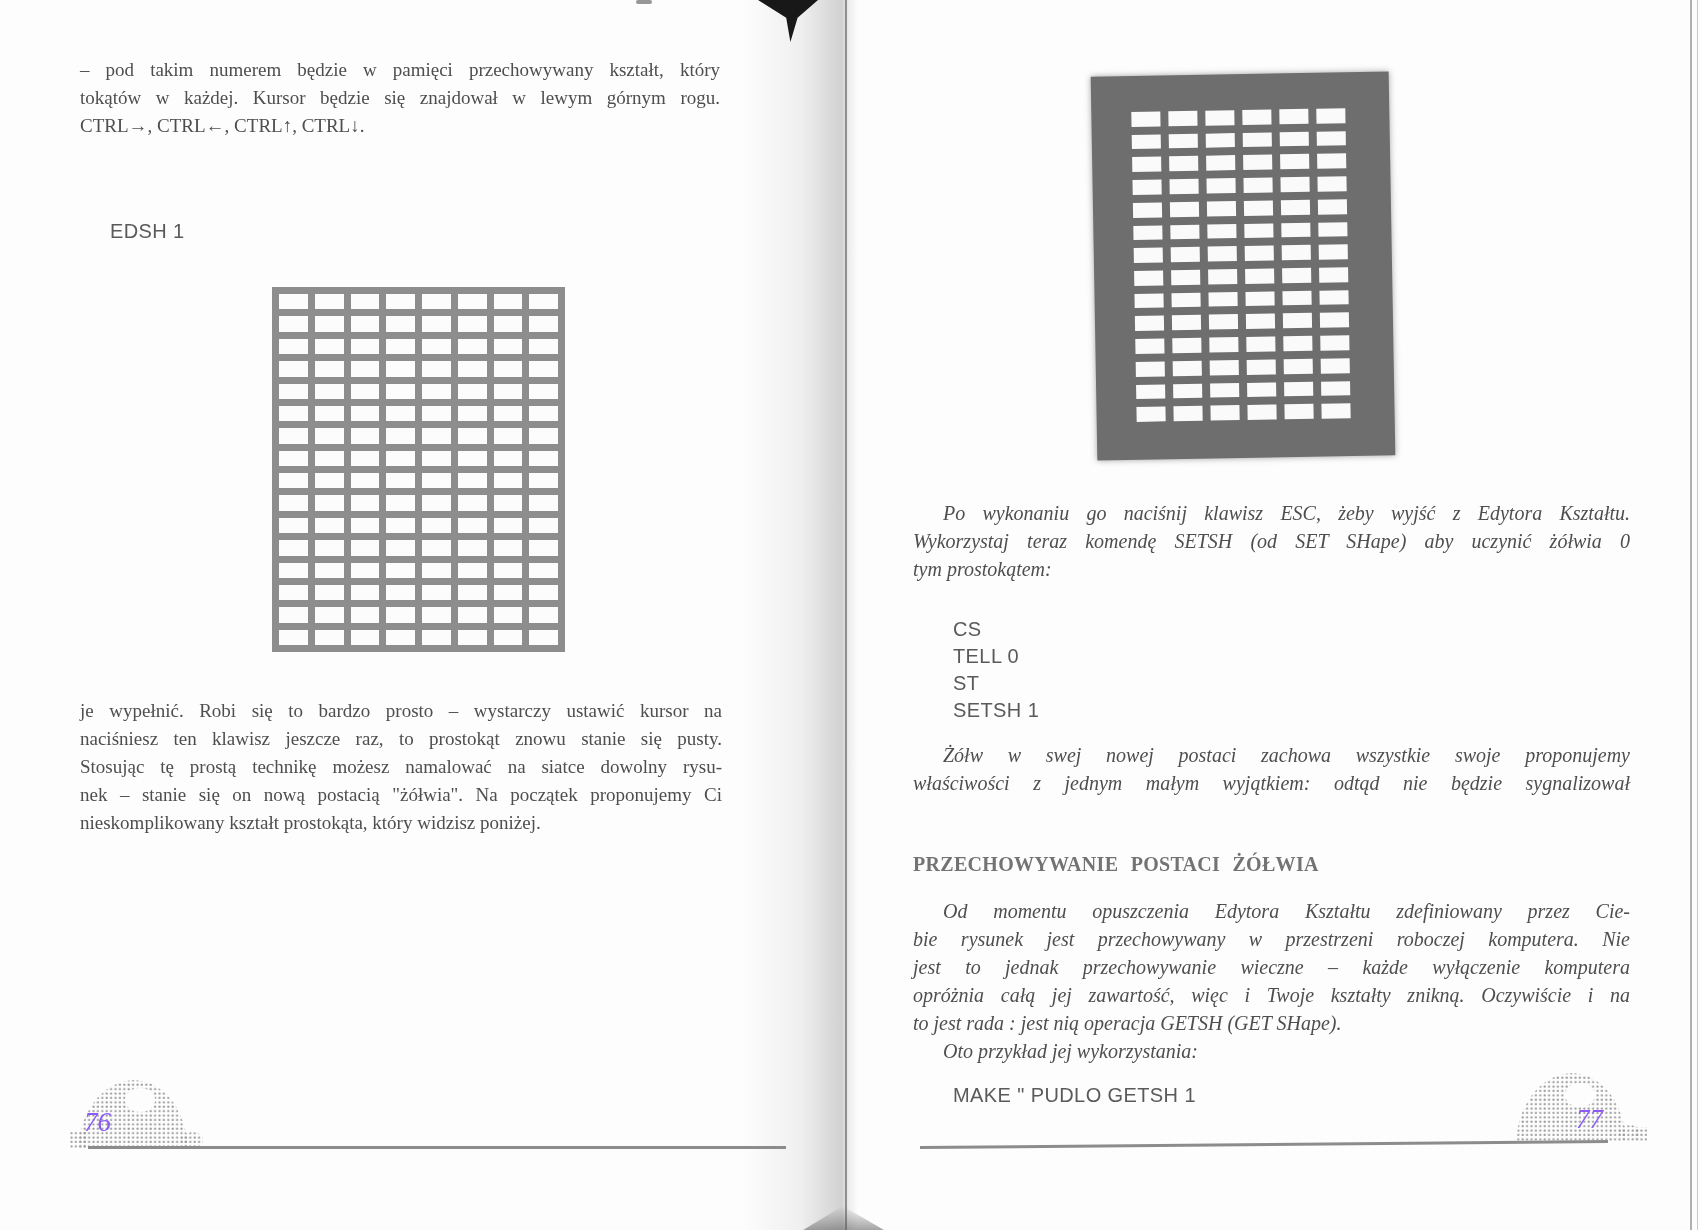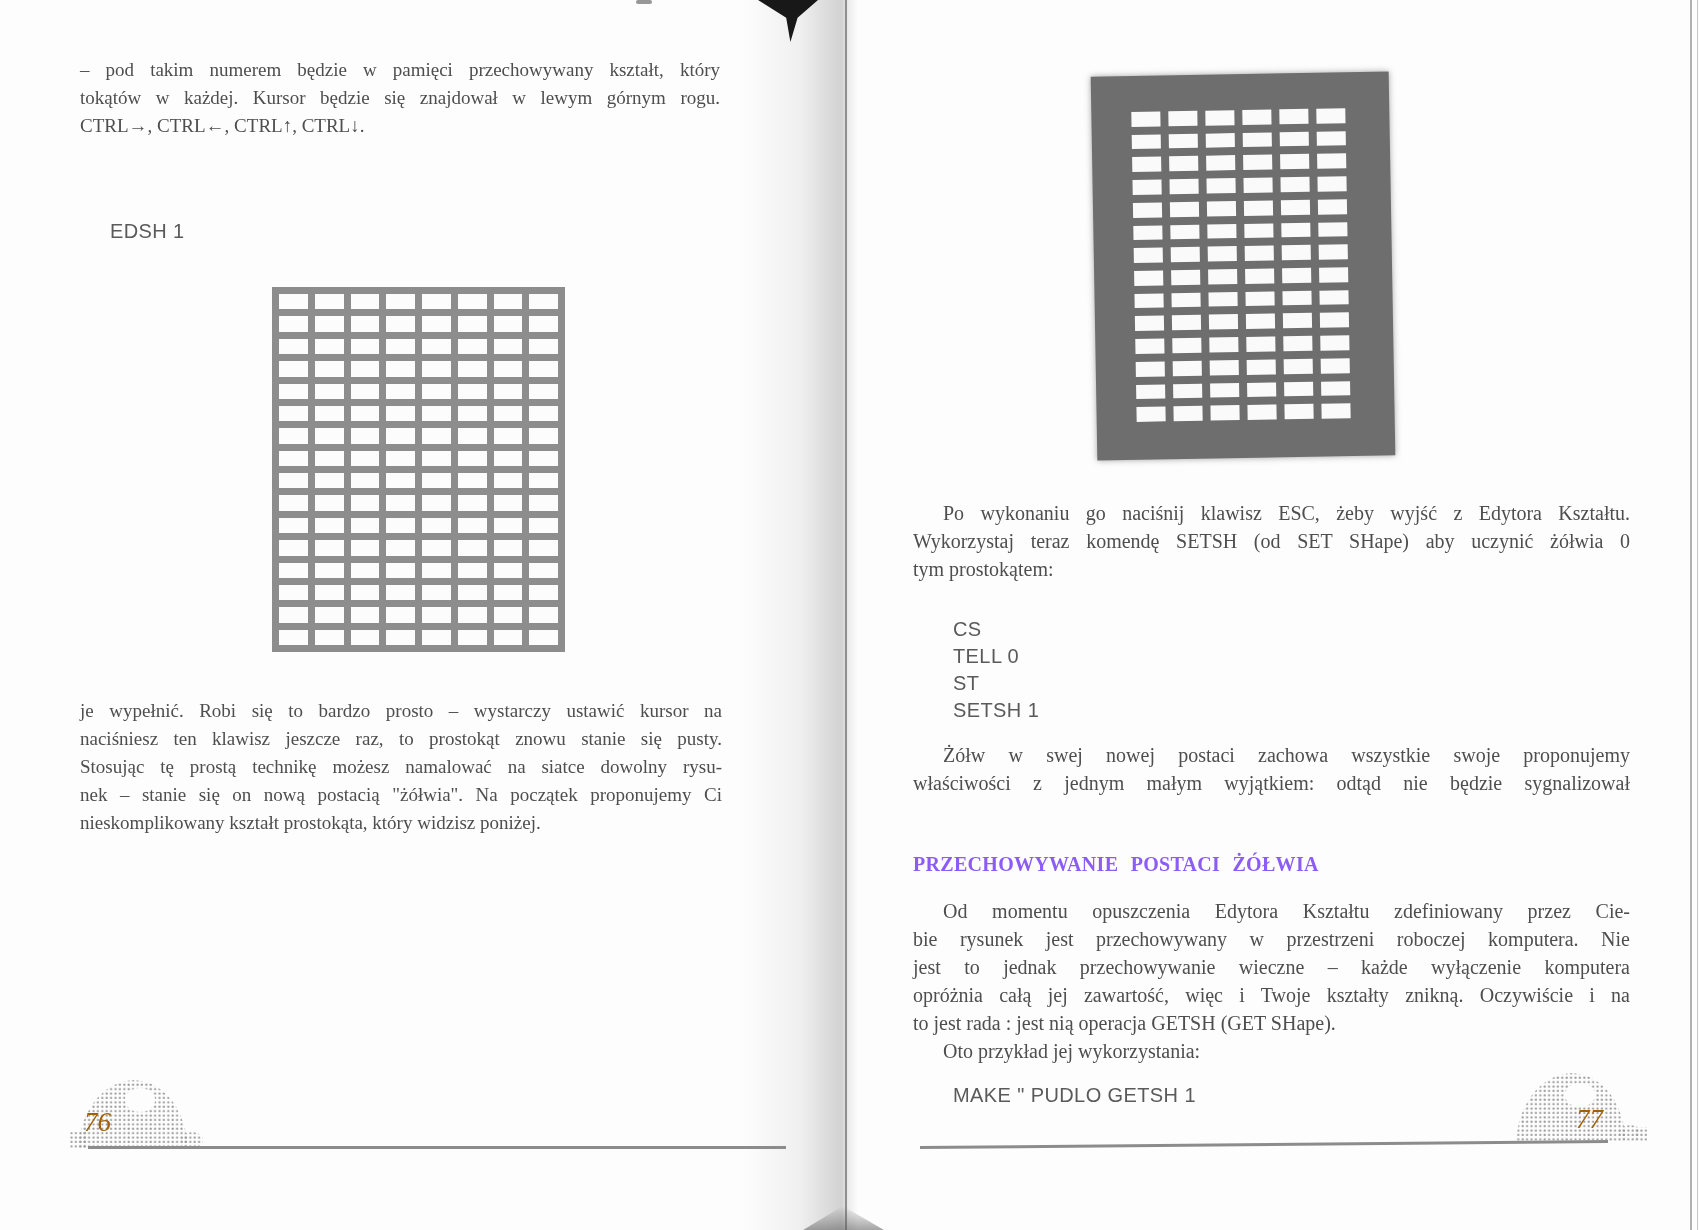--- a/index.html
+++ b/index.html
@@ -9,43 +9,43 @@
     font-family:"Liberation Serif", serif;
   }
   .abs { position:absolute; }
   
   .ln {
     font:19px/28px "Liberation Serif", serif;
     color:#4e4e4e; text-align:justify; white-space:normal;
   }
   .j  { text-align-last:justify; }
   .ind{ text-indent:30px; }
-  .rp .ln { font-size:20px; }
+  .rp .ln { font-size:20px;font-style:italic; }
   
   .code {
     font:20px/27px "Liberation Sans", sans-serif;
     color:#5a5a5a; letter-spacing:.4px;
   }
   
   .heading {
     font:bold 20px/26px "Liberation Serif", serif;
-    color:#8b5cf6; letter-spacing:.3px; word-spacing:7px;
+    color:#737373; letter-spacing:.3px; word-spacing:7px;
   }
   
   .gridfig { display:grid; gap:7px; padding:7px; box-sizing:border-box; }
   .gridfig-photo {
     display:grid; gap:8px; padding:36px 44px 38px 40px; box-sizing:border-box;
     transform:rotate(-1deg); box-shadow:0 0 6px rgba(90,90,90,.55);
   }
   
   .rule { background:#8c8c8c; height:3px; }
   
   .pagenum {
     font:italic 27px/28px "Liberation Serif", serif;
-    color:#a16207;
+    color:#8b5cf6;
   }
   
   .spine-band {
     left:742px; top:0; width:116px; height:1230px;
     background:linear-gradient(to right,
       rgba(120,120,120,0) 0%, rgba(120,120,120,.10) 50%,
       rgba(85,85,85,.26) 86%, rgba(120,120,120,.12) 92%,
       rgba(120,120,120,0) 100%);
   }
   .spine-line { left:845px; top:0; width:2px; height:1230px; background:rgba(60,60,60,.5); }

